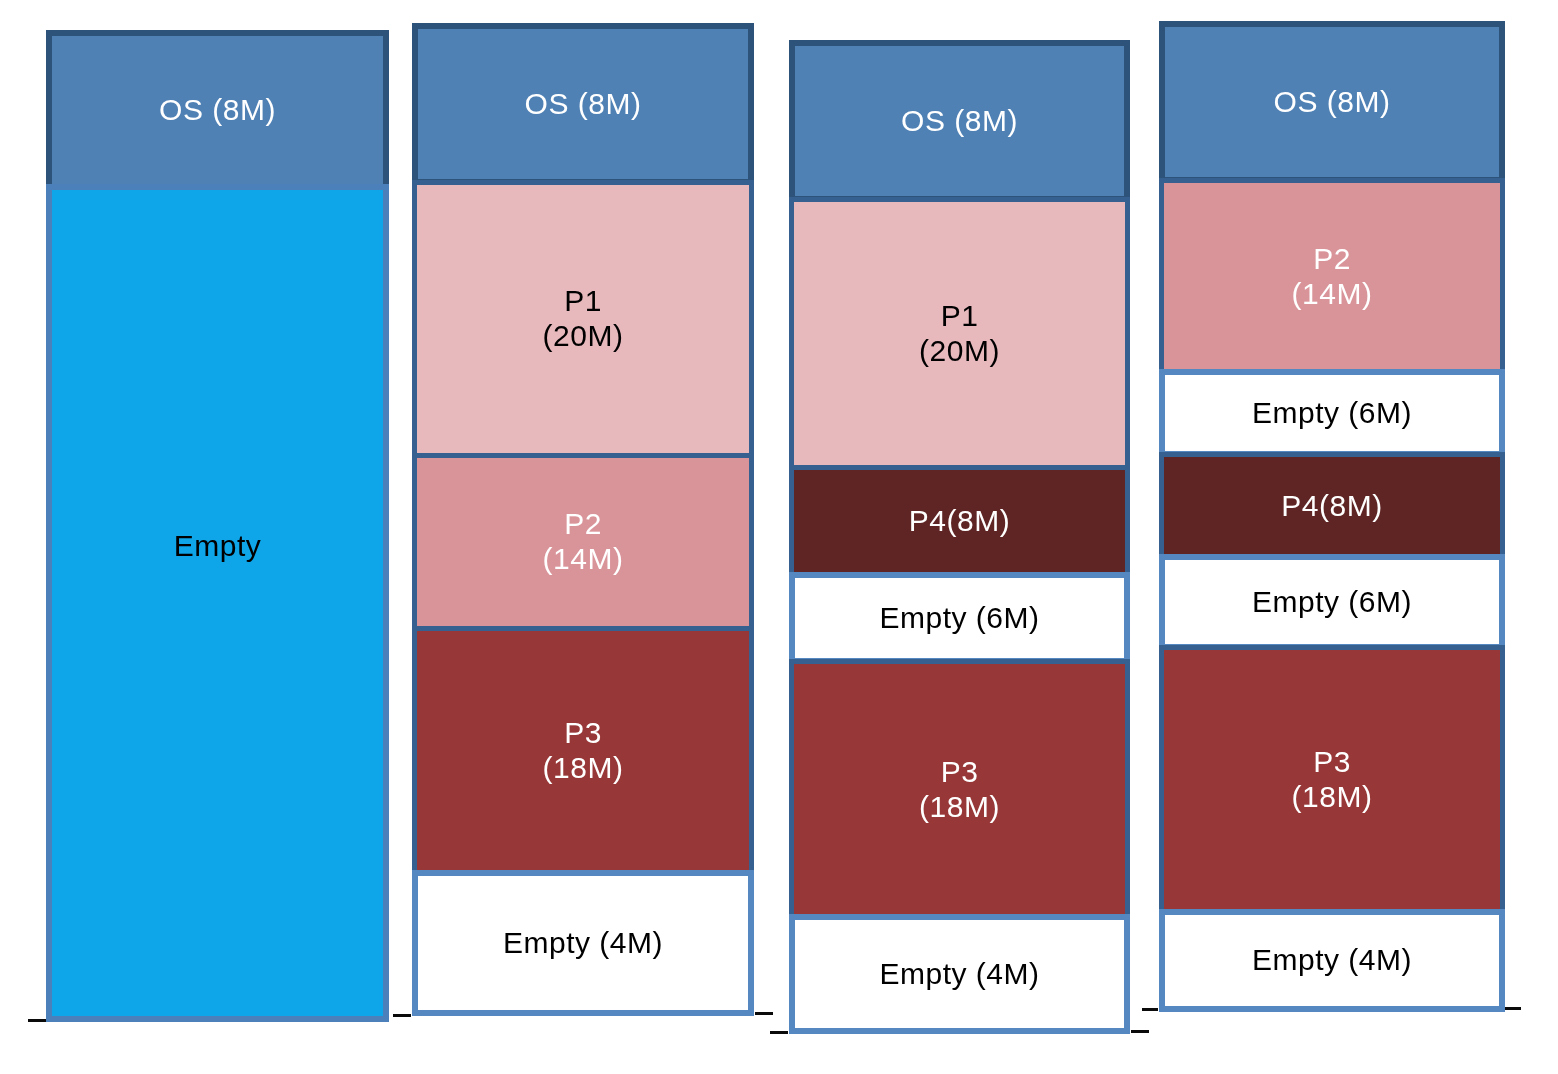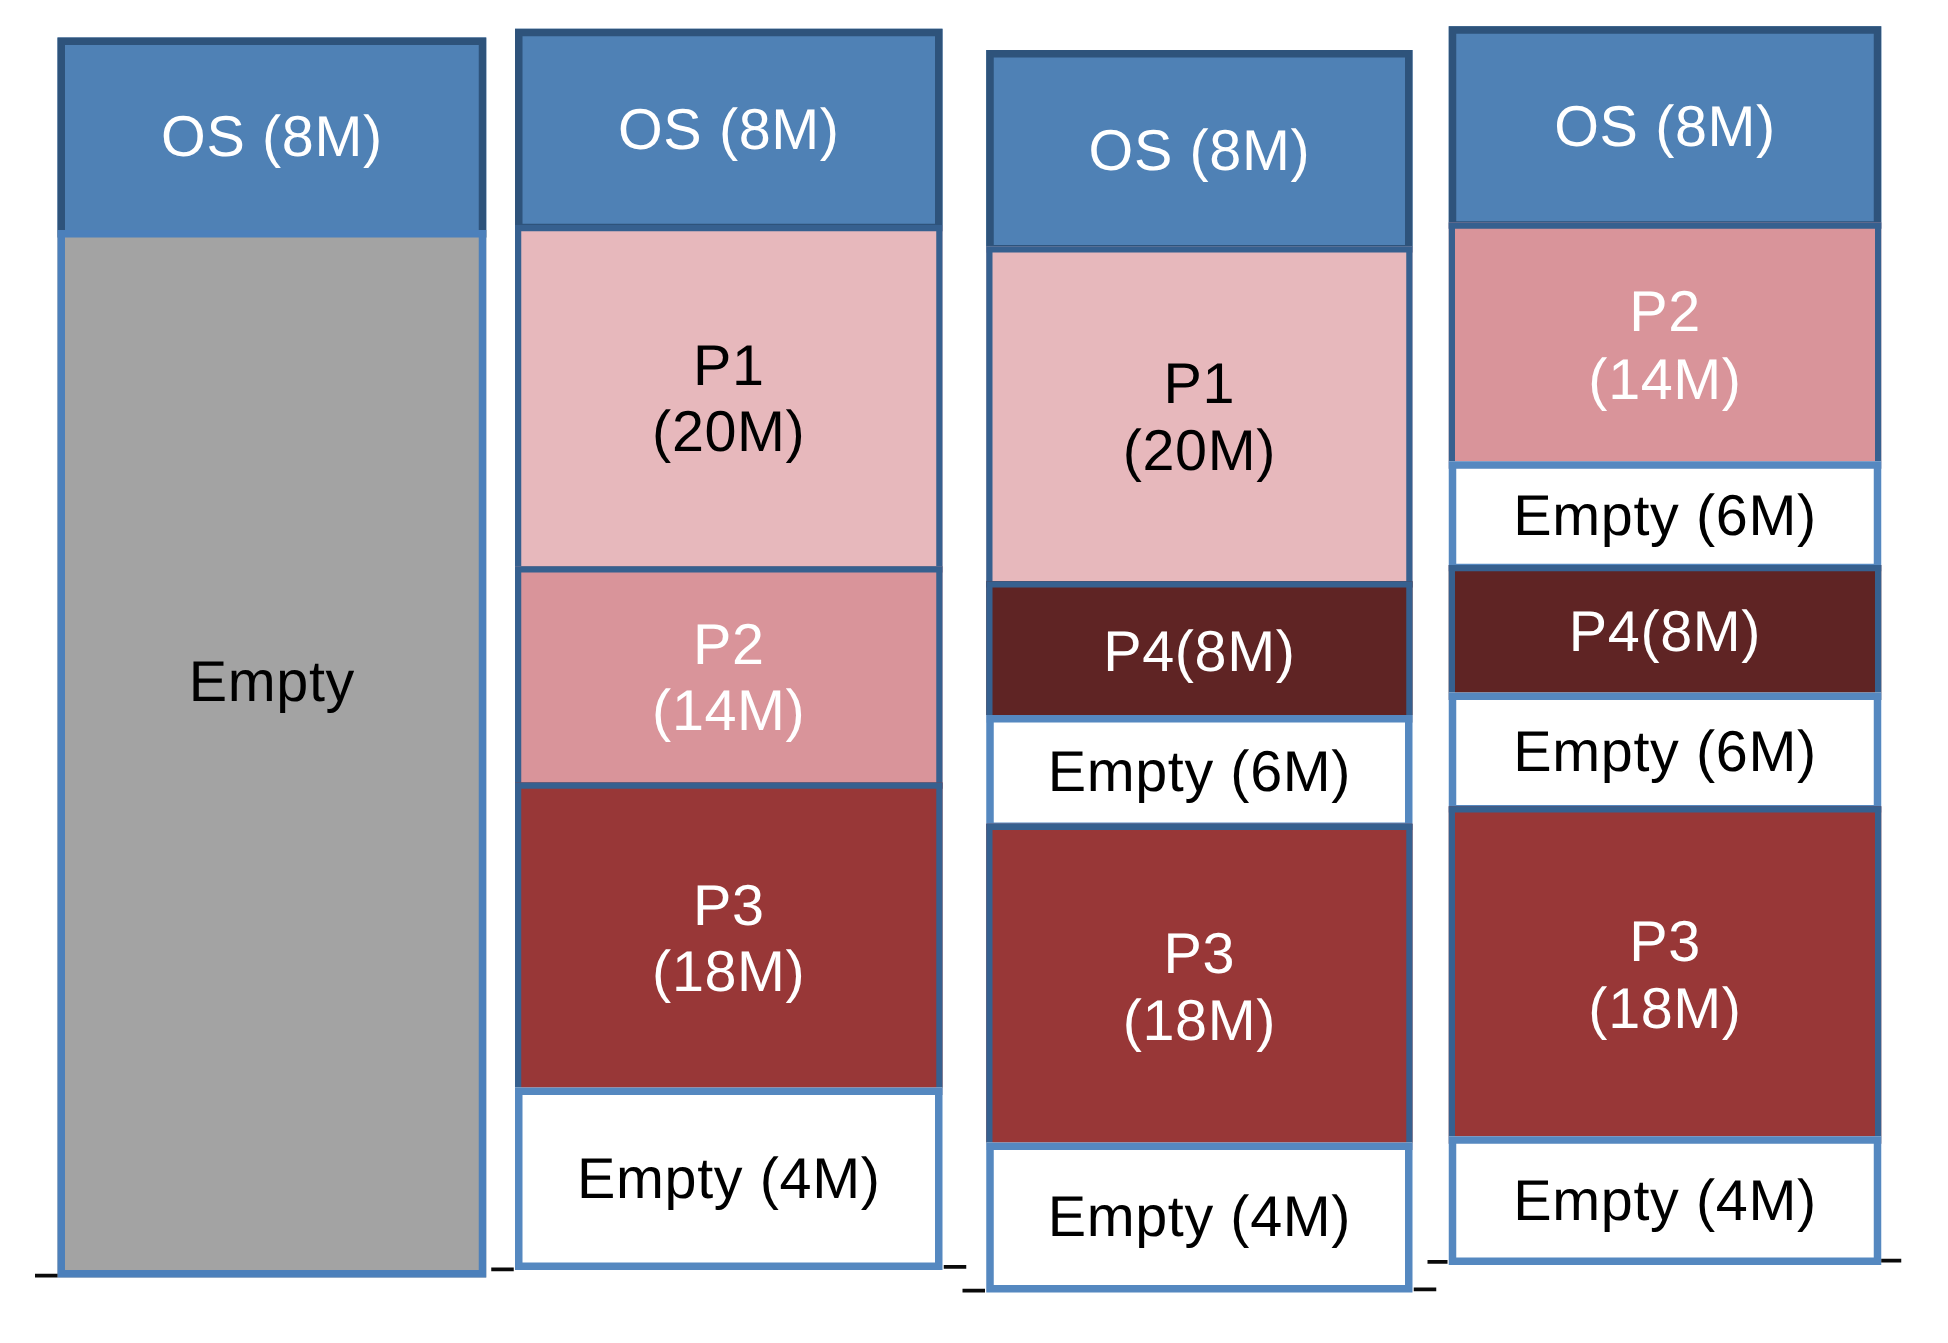--- a/index.html
+++ b/index.html
@@ -18,41 +18,41 @@
   .memory-segment {
     position: absolute;
     box-sizing: border-box;
     border-style: solid;
     display: flex;
     align-items: center;
     justify-content: center;
     text-align: center;
   }
   .segment-label {
-    font-size: 46px;
+    font-size: 30px;
     line-height: 1.16;
     font-weight: 400;
     letter-spacing: 0.5px;
   }
   .tick {
     position: absolute;
     height: 3px;
     background: #0a0a0a;
   }
 </style>
 </head>
 <body>
 
 <div id="canvas" style="background: rgb(255, 255, 255);">
     <div class="memory-segment" style="left: 46px; width: 343px; top: 30px; height: 160px; background: rgb(79, 129, 181); color: rgb(255, 255, 255); border-color: rgb(46, 83, 123); border-width: 6px;">
       <div class="segment-label">
         <div>OS (8M)</div>
       </div>
     </div>
-    <div class="memory-segment" style="left: 46px; width: 343px; top: 184px; height: 838px; background: #a3a3a3; color: rgb(0, 0, 0); border-color: rgb(76, 128, 187); border-width: 6px;">
+    <div class="memory-segment" style="left: 46px; width: 343px; top: 184px; height: 838px; background: #0ea5e9; color: rgb(0, 0, 0); border-color: rgb(76, 128, 187); border-width: 6px;">
       <div class="segment-label" style="transform: translateY(-57px);">
         <div>Empty</div>
       </div>
     </div>
     <div class="memory-segment" style="left: 412px; width: 342px; top: 23px; height: 162px; background: rgb(79, 129, 181); color: rgb(255, 255, 255); border-color: rgb(46, 83, 123); border-width: 6px;">
       <div class="segment-label">
         <div>OS (8M)</div>
       </div>
     </div>
     <div class="memory-segment" style="left: 412px; width: 342px; top: 180px; height: 278px; background: rgb(231, 184, 188); color: rgb(0, 0, 0); border-color: rgb(54, 96, 143); border-width: 5px;">

